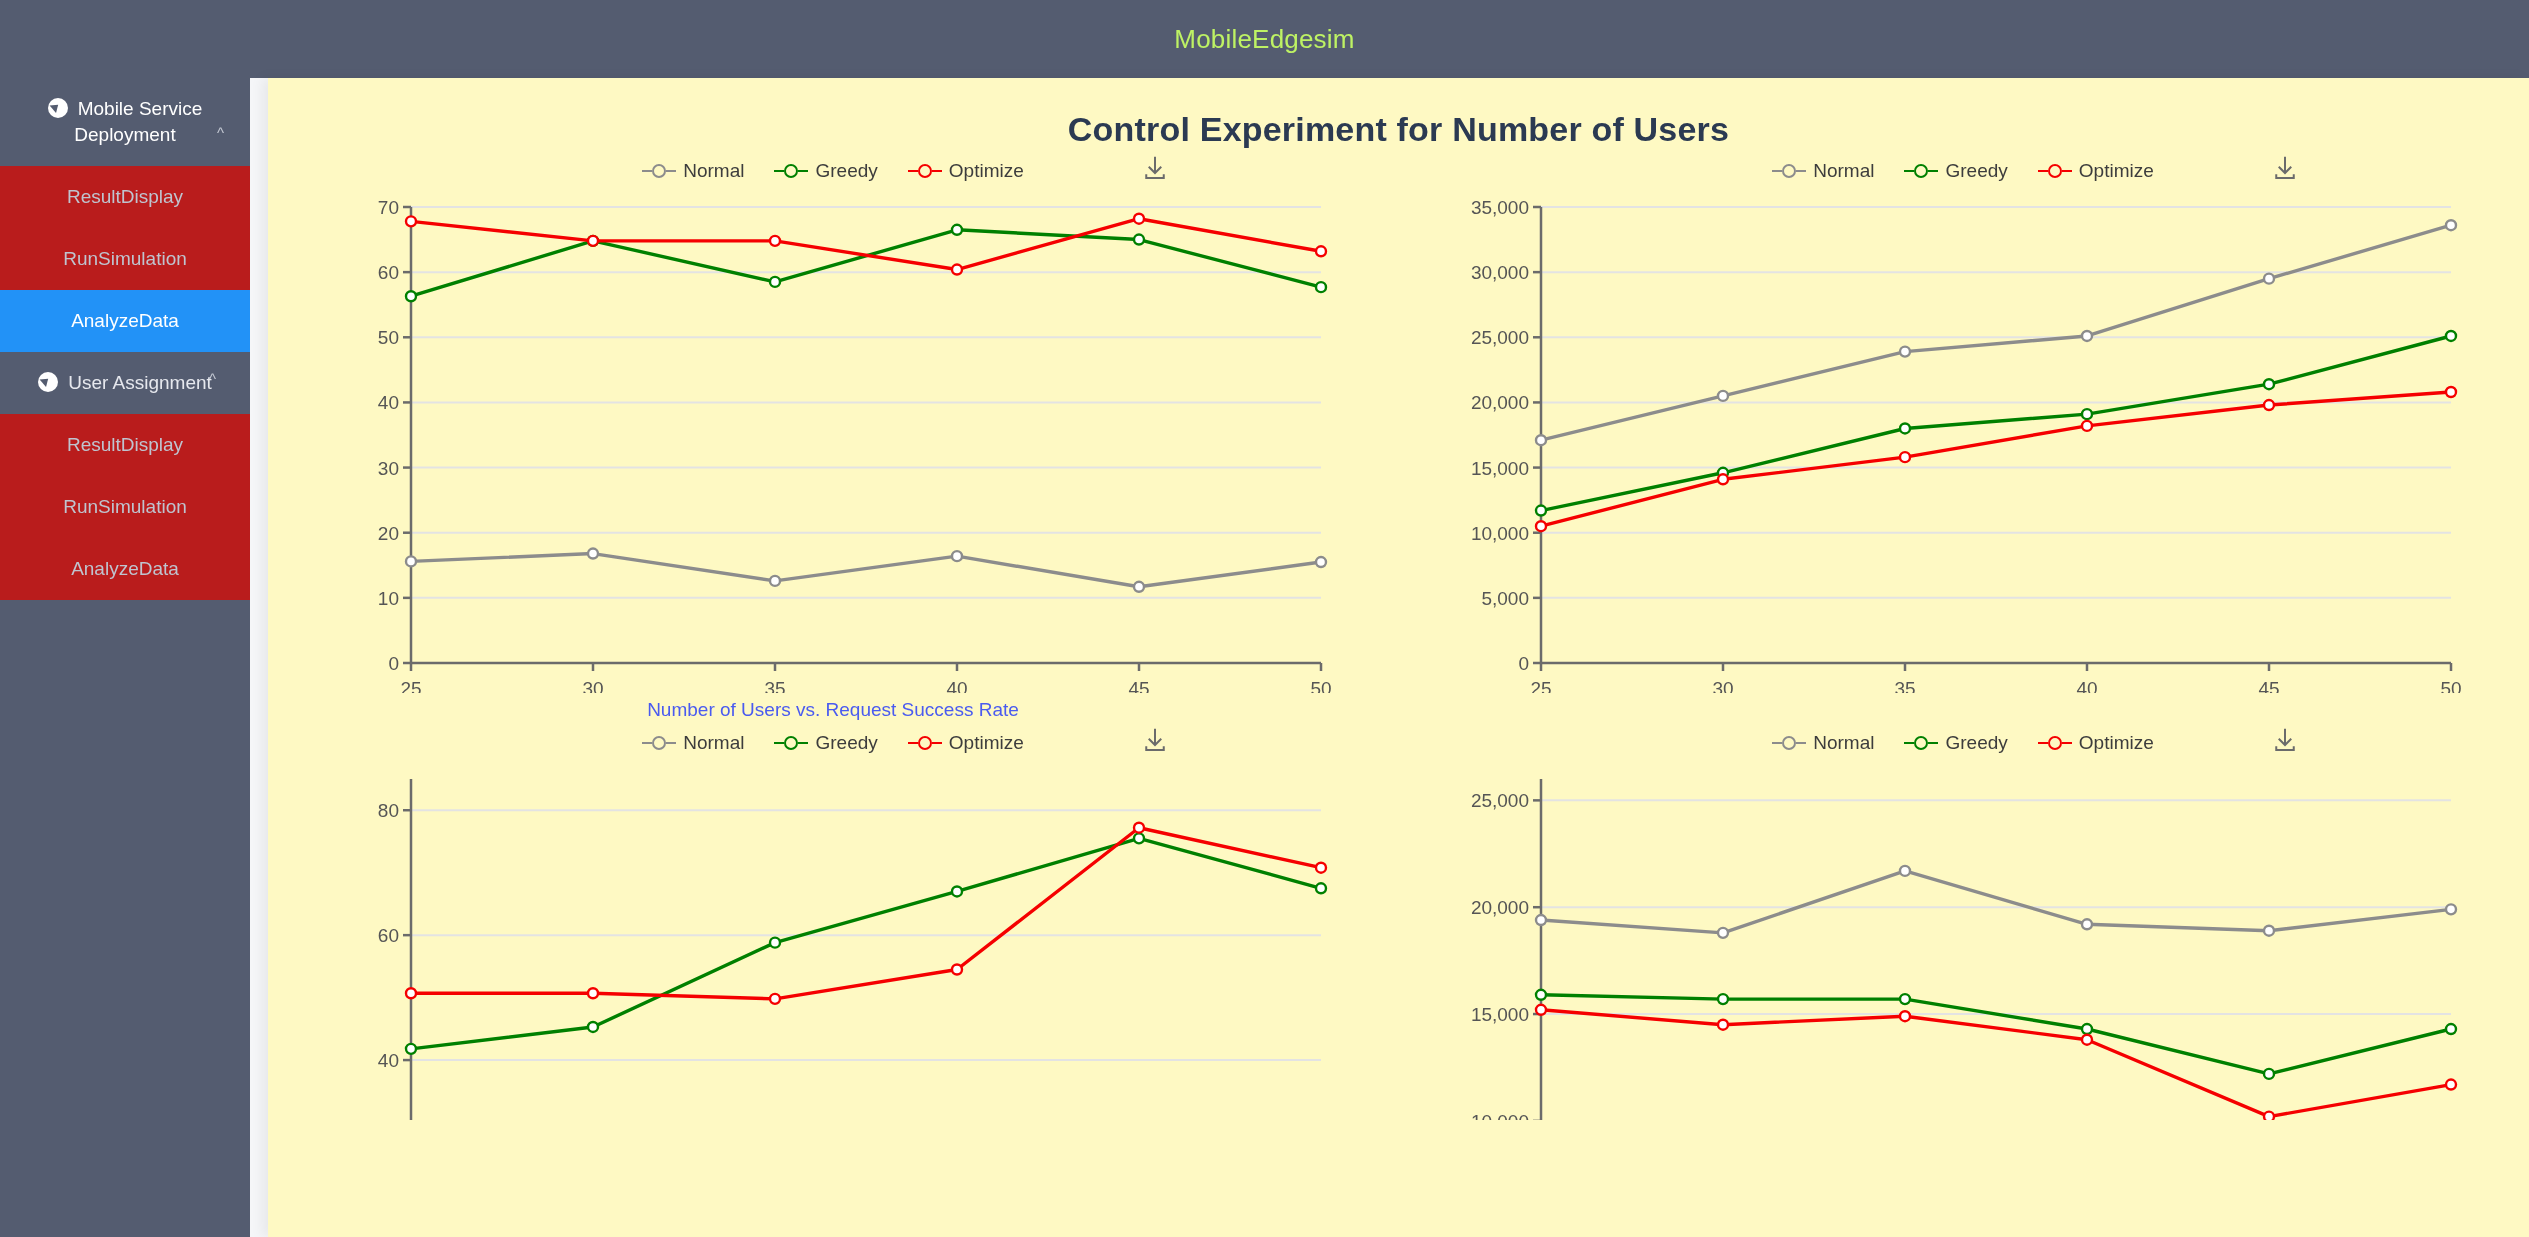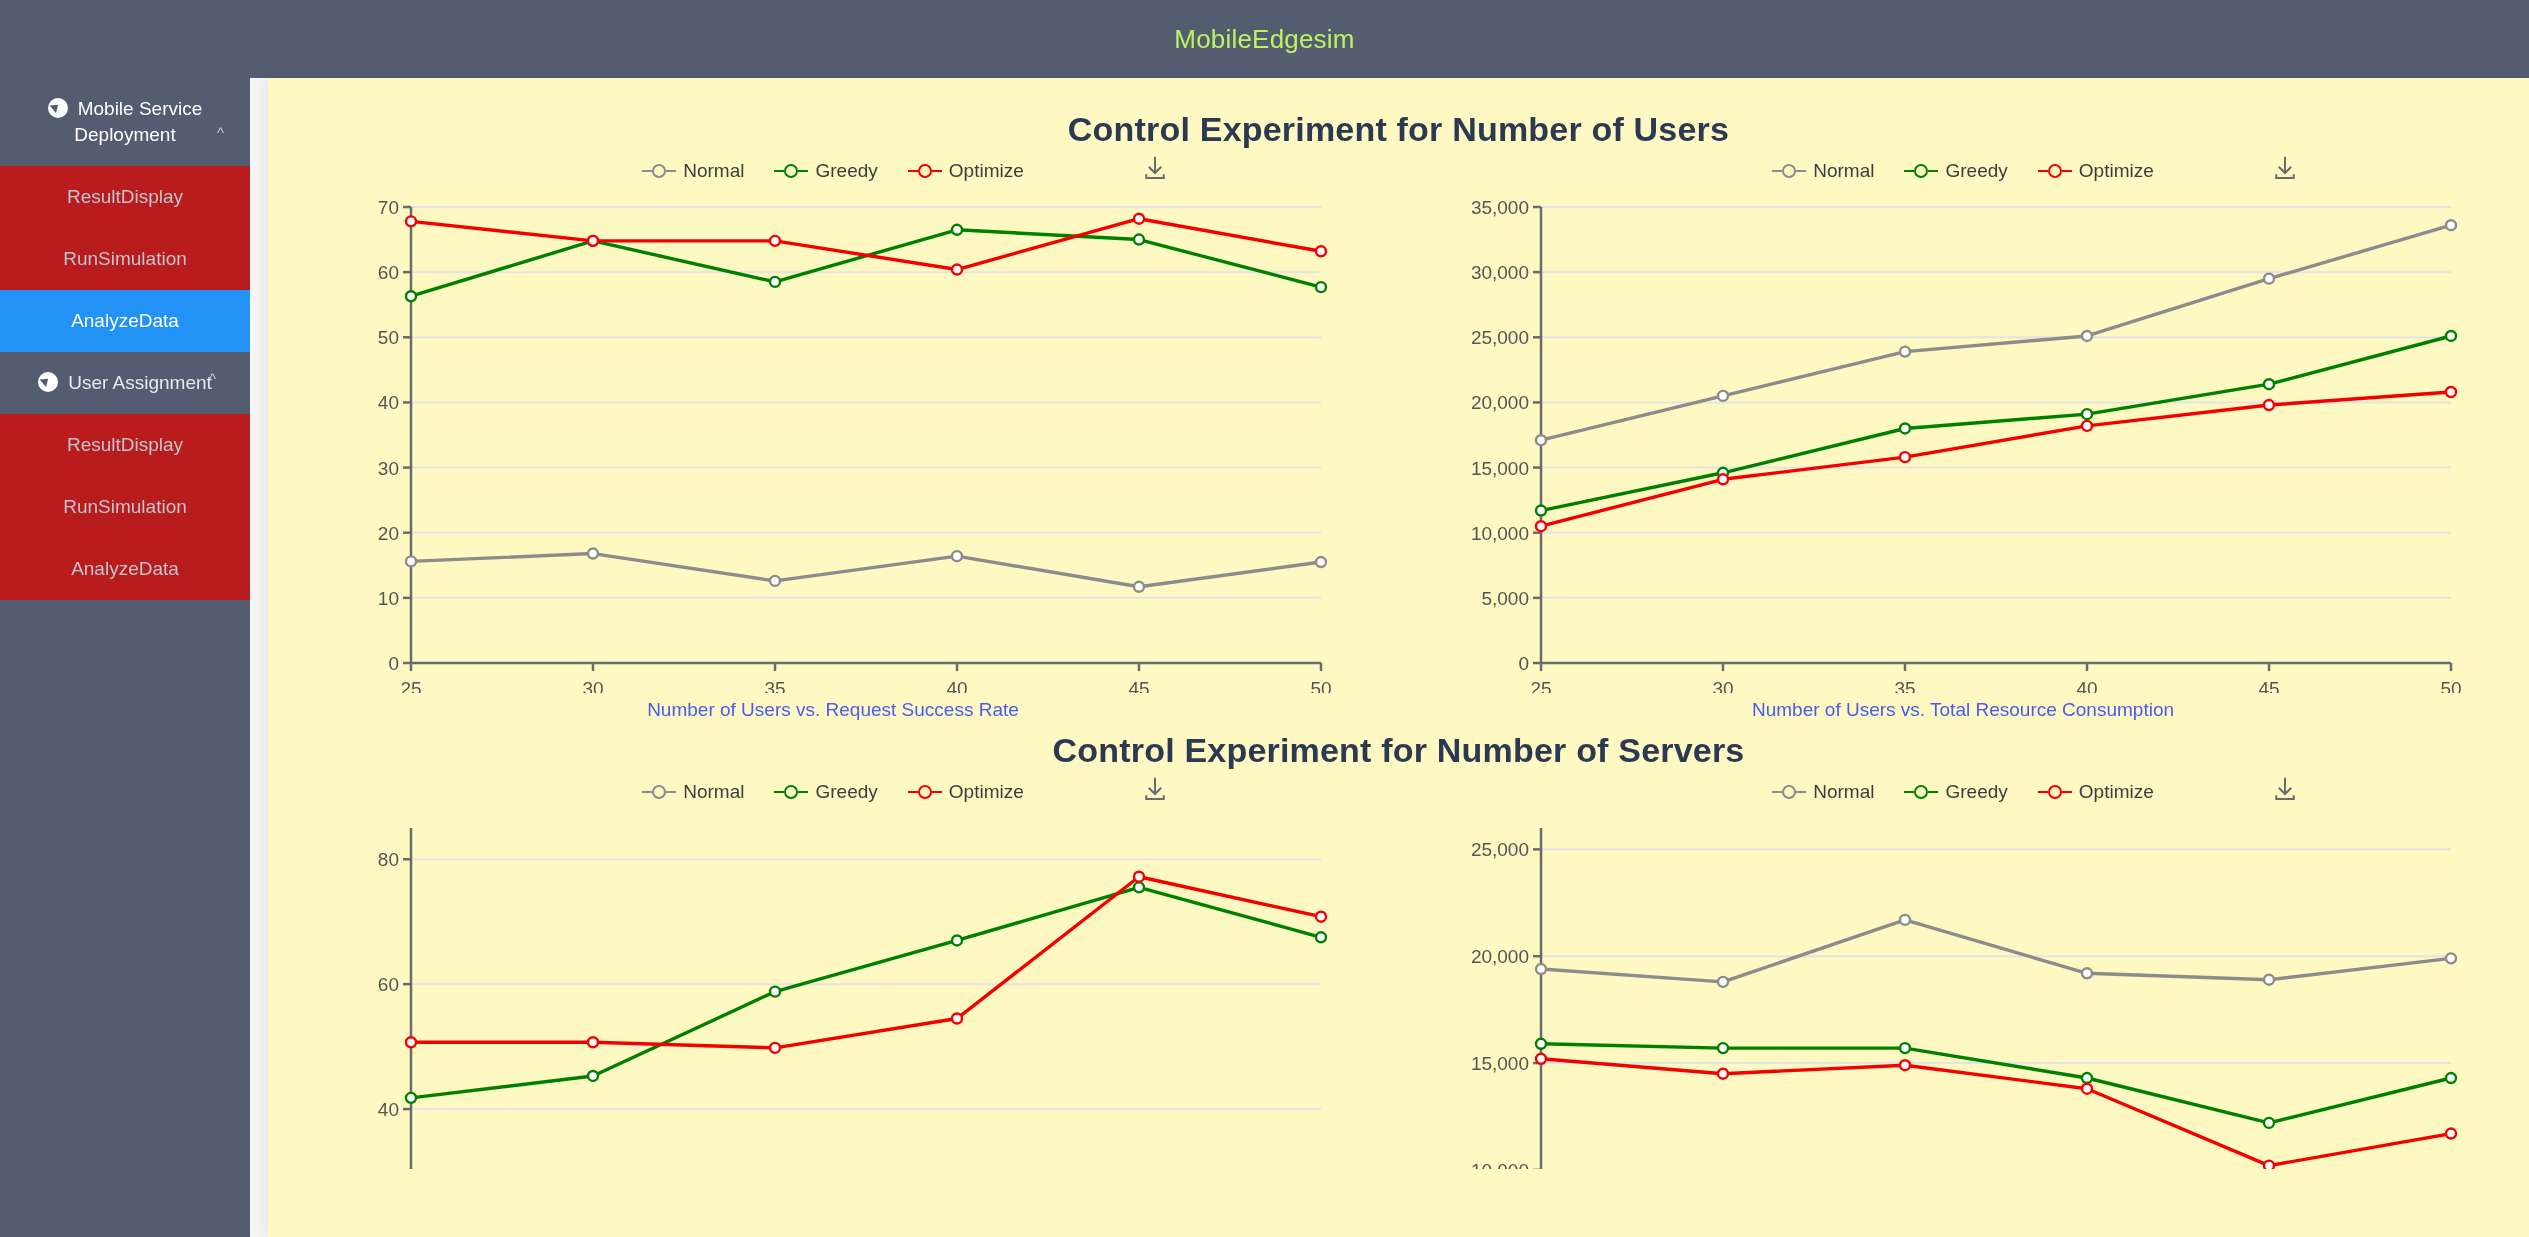--- a/index.html
+++ b/index.html
@@ -335,25 +335,23 @@
                 <polyline points="78,333.20000000000005 260,286.29714285714283 442,264.1485714285715 624,232.88 806,212.03428571428572 988,199.00571428571425" fill="none" stroke="#f50000" stroke-width="3.4" stroke-linejoin="round" stroke-linecap="round"></polyline>
                 <circle cx="78" cy="333.20000000000005" r="5" fill="#fff" stroke="#f50000" stroke-width="2.4"></circle>
                 <circle cx="260" cy="286.29714285714283" r="5" fill="#fff" stroke="#f50000" stroke-width="2.4"></circle>
                 <circle cx="442" cy="264.1485714285715" r="5" fill="#fff" stroke="#f50000" stroke-width="2.4"></circle>
                 <circle cx="624" cy="232.88" r="5" fill="#fff" stroke="#f50000" stroke-width="2.4"></circle>
                 <circle cx="806" cy="212.03428571428572" r="5" fill="#fff" stroke="#f50000" stroke-width="2.4"></circle>
                 <circle cx="988" cy="199.00571428571425" r="5" fill="#fff" stroke="#f50000" stroke-width="2.4"></circle>
               </g>
             </svg>
           </div>
-        <div class="caption">Number of Users vs. Total Resource Consumption</div>
       </div>
     </div>
 
-    <h1 id="sec2-title" class="section-title">Control Experiment for Number of Servers</h1>
 
     <div class="charts-row">
       <div class="chart-cell">
         <div class="legend-row">
           <div class="legend-item">
             <svg class="legend-mark" width="34" height="16">
               <line x1="0" y1="8" x2="10" y2="8" stroke="#8c8c8c" stroke-width="2"></line>
               <line x1="24" y1="8" x2="34" y2="8" stroke="#8c8c8c" stroke-width="2"></line>
               <circle cx="17" cy="8" r="6" fill="none" stroke="#8c8c8c" stroke-width="2"></circle>
             </svg>

